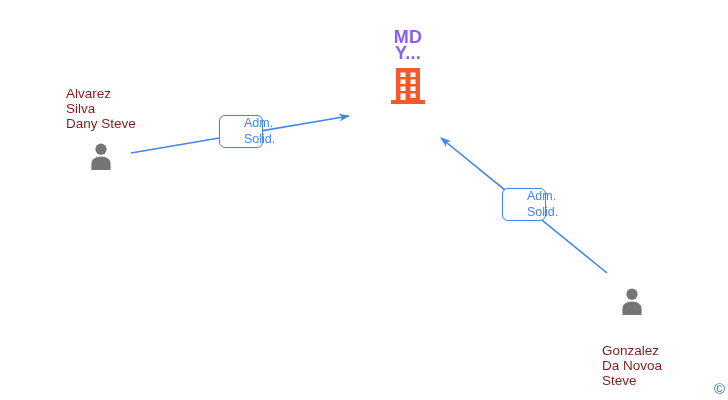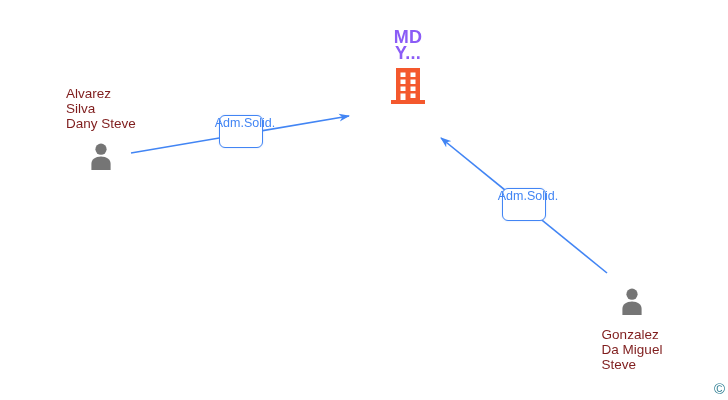--- a/index.html
+++ b/index.html
@@ -44,33 +44,34 @@
   }
   .person-name {
     font-size: 13.5px;
     font-weight: 400;
     line-height: 15px;
     color: #7f1d1d;
     text-align: left;
   }
   .company-node .node-icon { margin-top: 7px; }
   .person-node-1 .node-icon { margin-top: 12px; }
-  .person-node-2 .person-name { margin-top: 12px; }
+  .person-node-2 .person-name { margin-top: 28px; }
   .edge-label {
     position: absolute;
     z-index: 3;
     width: 44px;
     height: 33px;
     box-sizing: border-box;
     background: #ffffff;
     border: 1.5px solid #4285f4;
     border-radius: 6px;
     display: flex;
+    flex-direction: column;
     justify-content: center;
-    padding-left: 8px;
+    padding-left: 24px;
     font-size: 12.5px;
     line-height: 15.5px;
     color: #4285f4;
     box-shadow: 0 0 2px rgba(66,133,244,0.25);
   }
   .edge-label-1 { left: 219px; top: 115px; }
   .edge-label-2 { left: 502px; top: 188px; }
   .watermark {
     position: absolute;
     right: 3px;
@@ -151,21 +152,21 @@
 
   <div class="node person-node-2">
     <svg class="node-icon" width="28" height="27" viewBox="0 0 28 27">
       <g fill="#757575">
         <circle cx="14" cy="6.2" r="5.6"></circle>
         <path d="M14,13.6 c-5.6,0-9.6,3.1-9.6,7.2 V27 h19.2 v-6.2 C23.6,16.7,19.6,13.6,14,13.6 Z"></path>
       </g>
     </svg>
     <div class="person-name">
       <div>Gonzalez</div>
-      <div>Da Miguel</div>
+      <div>Da Novoa</div>
       <div>Steve</div>
     </div>
   </div>
 
   <div class="edge-label edge-label-1">
     <span>Adm.</span>
     <span>Solid.</span>
   </div>
   <div class="edge-label edge-label-2">
     <span>Adm.</span>

